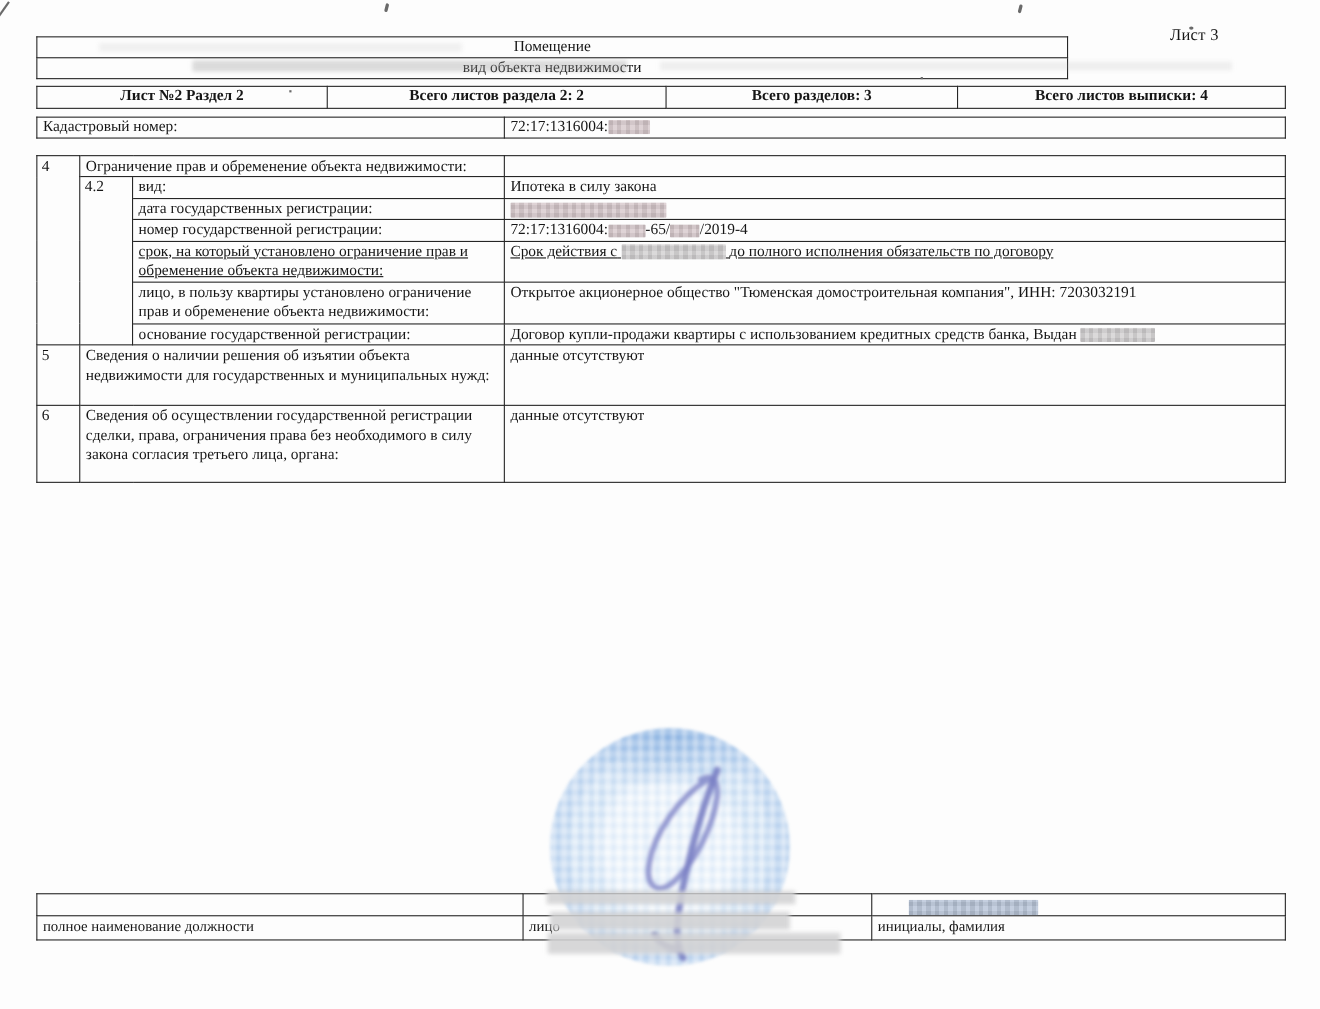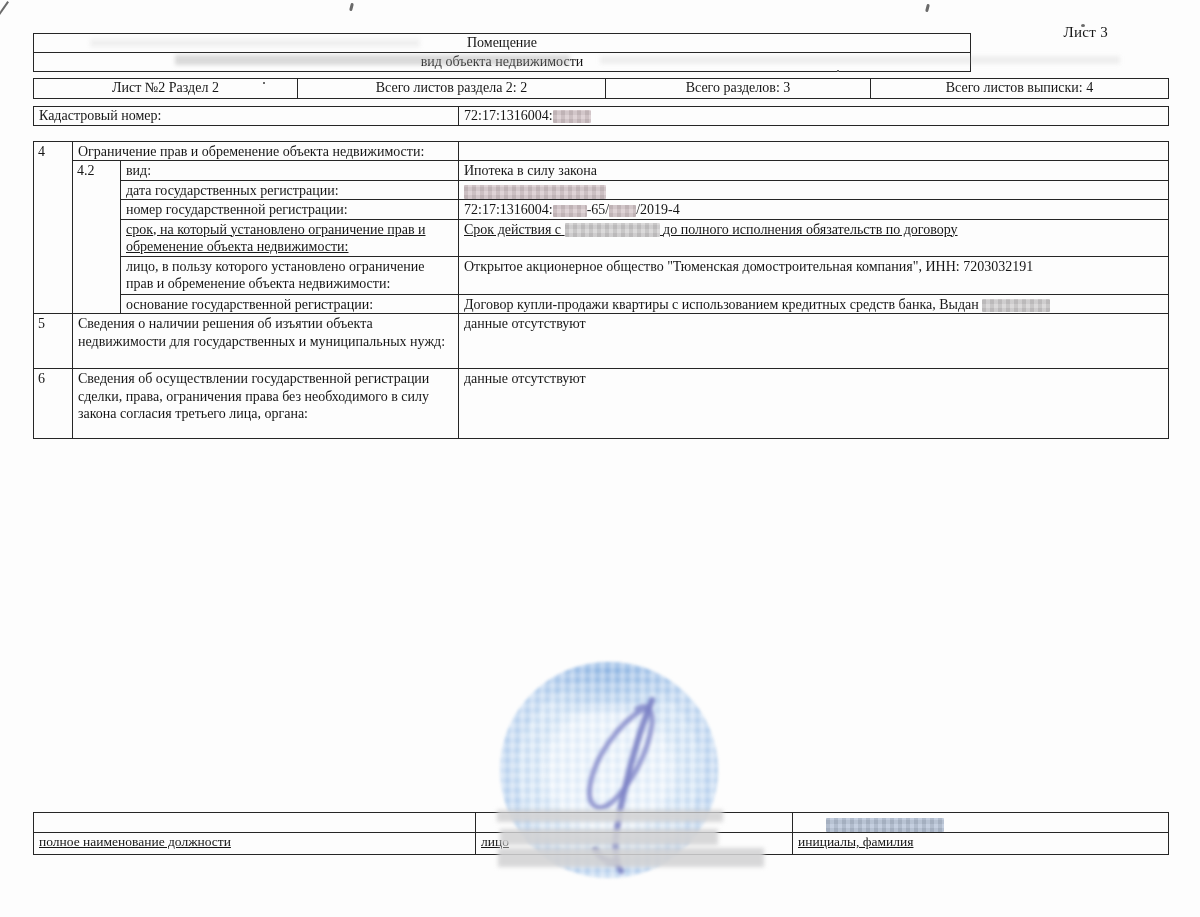--- a/index.html
+++ b/index.html
@@ -12,31 +12,31 @@
   .sheet-label{
     position:absolute;top:24px;right:92px;font-size:15px;letter-spacing:.3px;
   }
   table{border-collapse:collapse;table-layout:fixed;width:938px;margin-left:33px;}
   table,td{border:1.6px solid #262626;}
   td{padding:0 5px;font-size:14px;line-height:17.5px;vertical-align:top;overflow:hidden;}
   
   .tbl-object{margin-top:33px;}
   .tbl-object td{text-align:center;height:18px;}
   
-  .tbl-sheetinfo{margin-top:6px;}
+  .tbl-sheetinfo{margin-top:6px;font-weight:bold;}
   .tbl-sheetinfo td{text-align:center;height:19px;}
   
   .tbl-meta{margin-top:7px;}
   .tbl-meta td{height:16px;}
   
   .tbl-main{margin-top:15px;}
   .tbl-main td{padding-top:1px;}
   td.num{padding-left:4px;}
   
-  .tbl-sign{position:absolute;left:0;top:812px;background:transparent;z-index:2;text-decoration:underline;}
+  .tbl-sign{position:absolute;left:0;top:812px;background:transparent;z-index:2;}
   .tbl-sign td{font-size:13.5px;background:transparent;}
   .tbl-sign .r1 td{height:19px;}
   .tbl-sign .r2 td{height:21px;}
   
   .px{
     display:inline-block;position:relative;
     background-image:
       repeating-linear-gradient(90deg, rgba(0,0,0,.07) 0 4px, rgba(255,255,255,.10) 4px 8px),
       repeating-linear-gradient(0deg, rgba(0,0,0,.05) 0 4px, rgba(255,255,255,.08) 4px 8px);
     filter:blur(.7px);border-radius:1px;vertical-align:middle;
@@ -152,21 +152,21 @@
   </tr>
   <tr style="height:18px;">
     <td>номер государственной регистрации:</td>
     <td><span>72:17:1316004:</span><span class="px px-pink" style="width:34px;height:12px;"></span><span>-65/</span><span class="px px-pink" style="width:27px;height:12px;"></span><span>/2019-4</span></td>
   </tr>
   <tr style="height:37px;text-decoration:underline;">
     <td>срок, на который установлено ограничение прав и обременение объекта недвижимости:</td>
     <td><span>Срок действия с</span> <span class="px px-gray" style="width:95px;height:14px;"></span> <span>до полного исполнения обязательств по договору</span></td>
   </tr>
   <tr style="height:38px;">
-    <td>лицо, в пользу которого установлено ограничение прав и обременение объекта недвижимости:</td>
+    <td>лицо, в пользу квартиры установлено ограничение прав и обременение объекта недвижимости:</td>
     <td>Открытое акционерное  общество "Тюменская домостроительная компания", ИНН: 7203032191</td>
   </tr>
   <tr style="height:18px;">
     <td>основание государственной регистрации:</td>
     <td><span>Договор купли-продажи квартиры с использованием кредитных средств банка, Выдан</span> <span class="px px-gray" style="width:68px;height:13px;"></span></td>
   </tr>
   <tr style="height:55px;">
     <td class="num">5</td>
     <td colspan="2">Сведения о наличии решения об изъятии объекта недвижимости для государственных и муниципальных нужд:</td>
     <td>данные отсутствуют</td>

